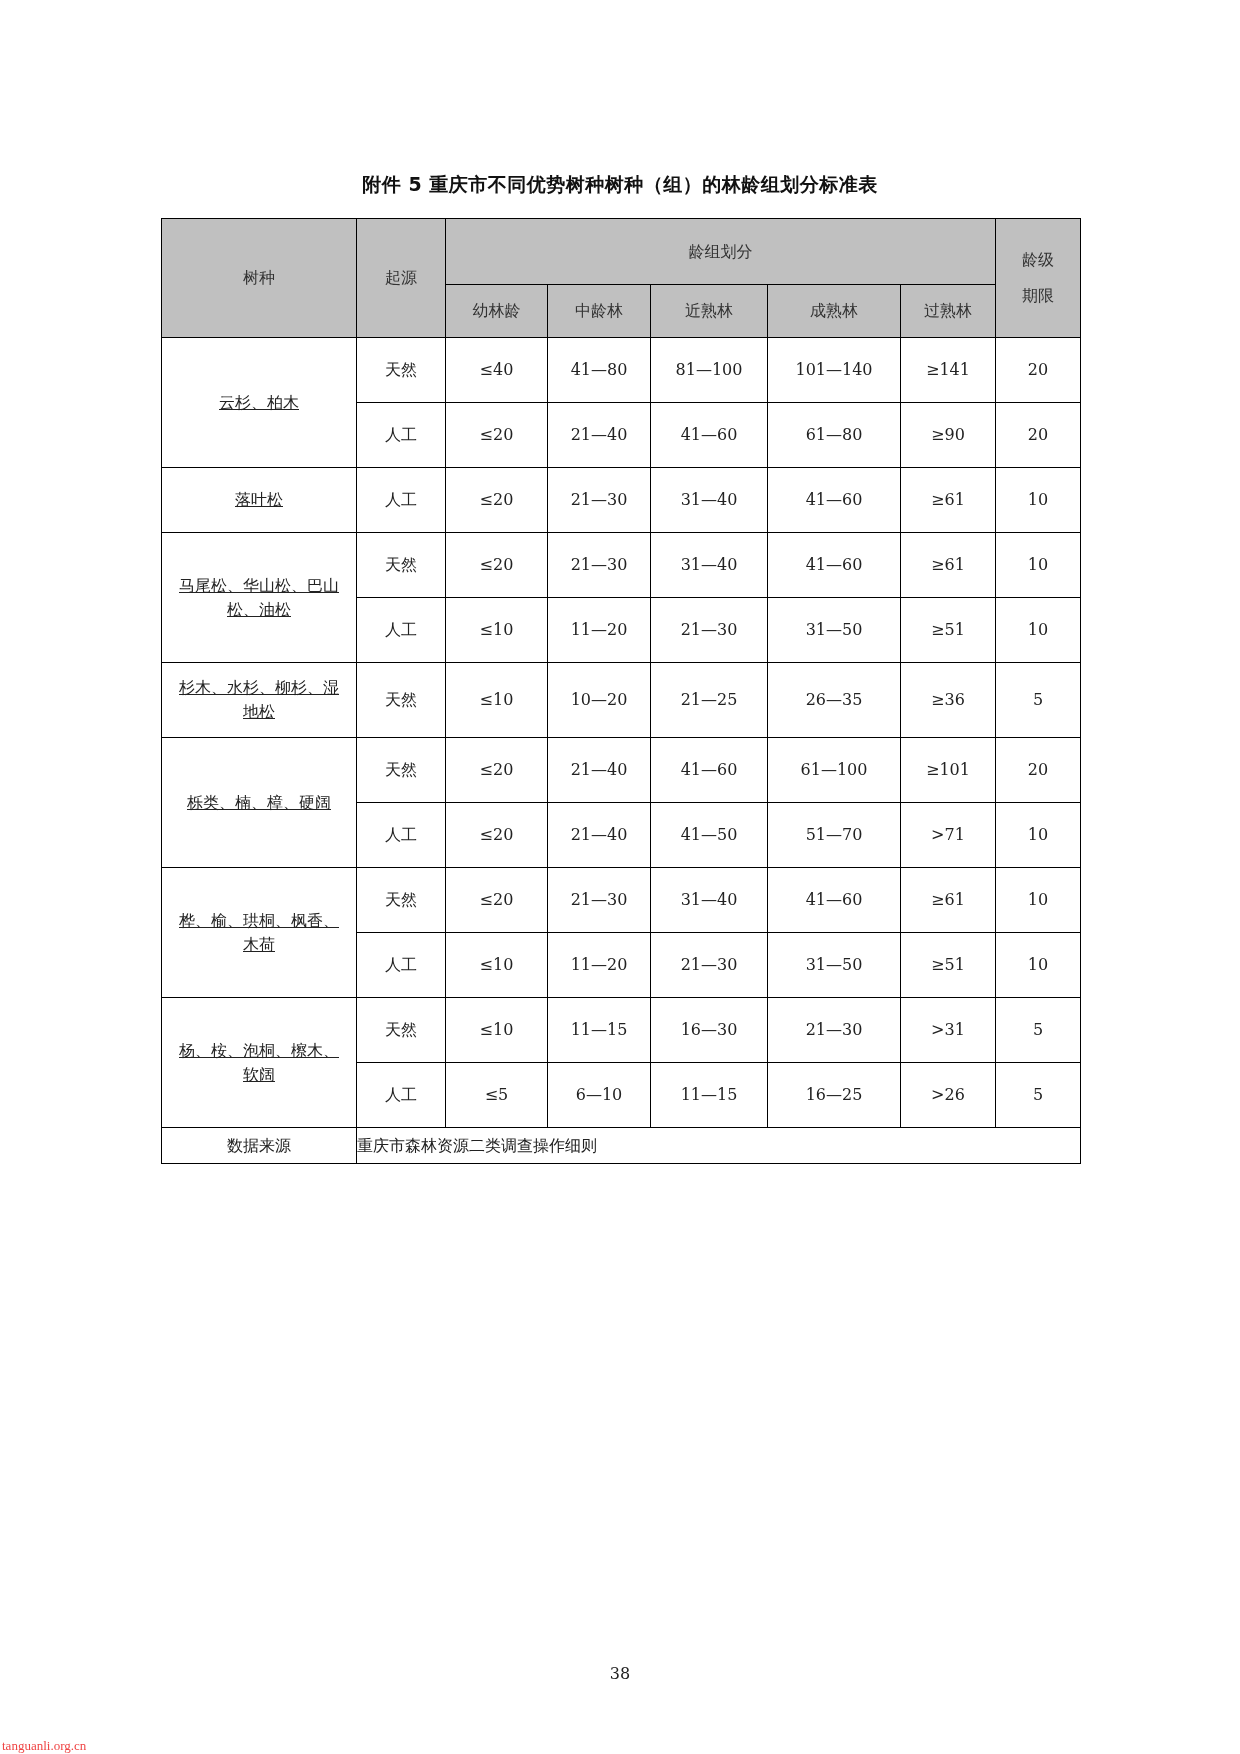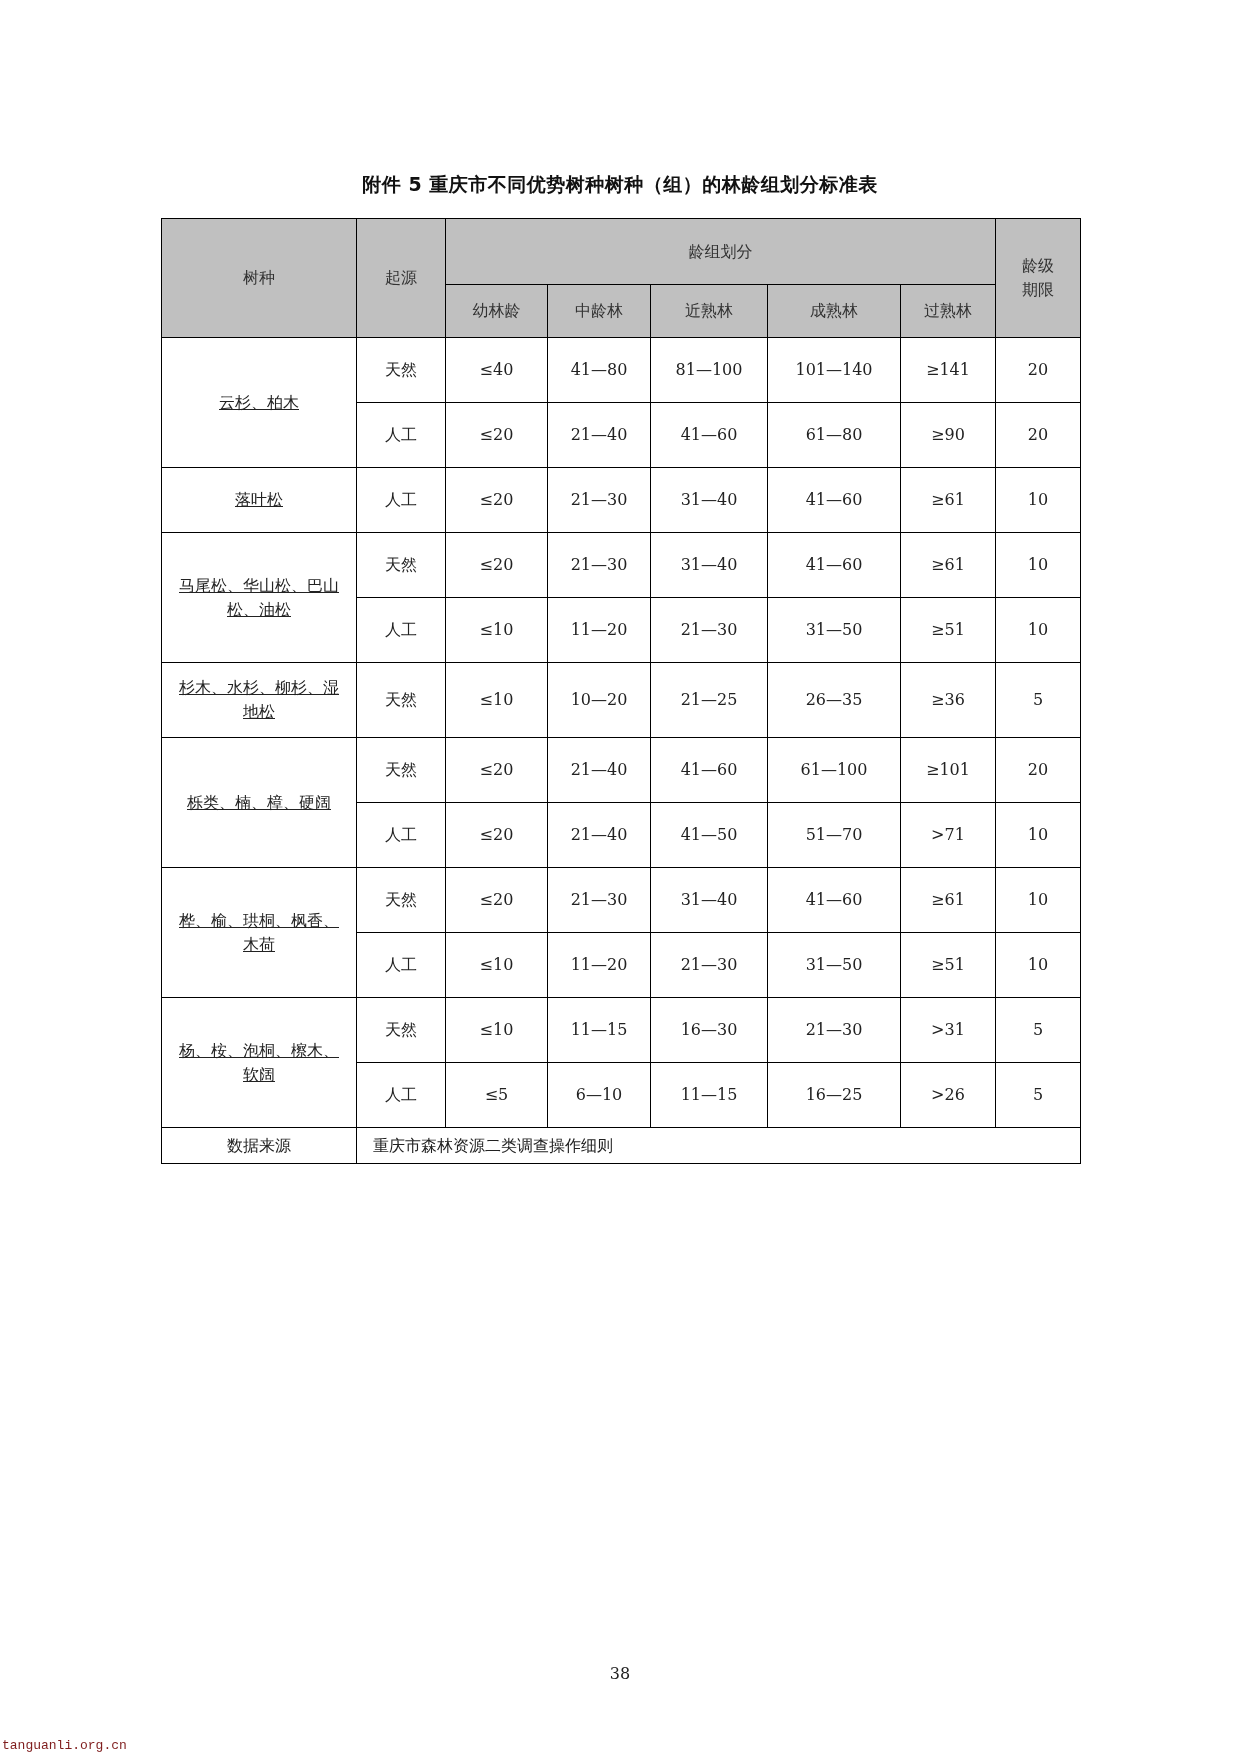--- a/index.html
+++ b/index.html
@@ -5,24 +5,24 @@
   html,body{margin:0;padding:0;background:#ffffff;}
   body{width:1240px;height:1754px;position:relative;overflow:hidden;font-family:"DejaVu Serif","Liberation Serif",serif;color:#222;}
   .title{position:absolute;left:0;width:1240px;top:172px;text-align:center;font-family:"DejaVu Sans","Liberation Sans",sans-serif;font-size:19px;font-weight:bold;color:#111;letter-spacing:0.5px;}
   table{position:absolute;left:161px;top:218px;border-collapse:collapse;table-layout:fixed;width:919px;}
   td,th{border:1.5px solid #000;text-align:center;vertical-align:middle;font-weight:normal;font-size:16px;padding:0;line-height:24px;}
   th{background:#c0c0c0;color:#333;}
   .hr1{height:66px;}
   .hr2{height:53px;}
   .br{height:65px;}
   .src-row td{height:35px;}
-  .src-text{text-align:left;padding-left:16px;}
+  .src-text{text-align:left;padding-left:0;}
   .species{padding:13px 12px;text-decoration:underline;}
   .page-num{position:absolute;left:0;width:1240px;top:1664px;text-align:center;font-size:16px;color:#222;}
-  .watermark{position:absolute;left:2px;top:1738px;font-family:Liberation Mono, monospace;font-size:13px;color:#7f1d1d;}
+  .watermark{position:absolute;left:2px;top:1738px;font-family:Liberation Serif, serif;font-size:13px;color:#ef4444;}
 </style>
 </head>
 <body>
 
 <div class="title">附件 5  重庆市不同优势树种树种（组）的林龄组划分标准表</div>
 
 <table>
   <colgroup>
     <col style="width:195px">
       <col style="width:89px">
@@ -32,21 +32,21 @@
       <col style="width:133px">
       <col style="width:95px">
       <col style="width:85px">
   </colgroup>
   <thead>
     <tr class="hr1">
       <th rowspan="2">树种</th>
       <th rowspan="2">起源</th>
       <th colspan="5">龄组划分</th>
       <th rowspan="2">
-          <div style="width:36px;margin:0 auto;line-height:24px;">龄级期限</div>
+          <div style="width:36px;margin:0 auto;line-height:36px;">龄级期限</div>
         </th>
     </tr>
     <tr class="hr2">
       <th>幼林龄</th>
       <th>中龄林</th>
       <th>近熟林</th>
       <th>成熟林</th>
       <th>过熟林</th>
     </tr>
   </thead>

